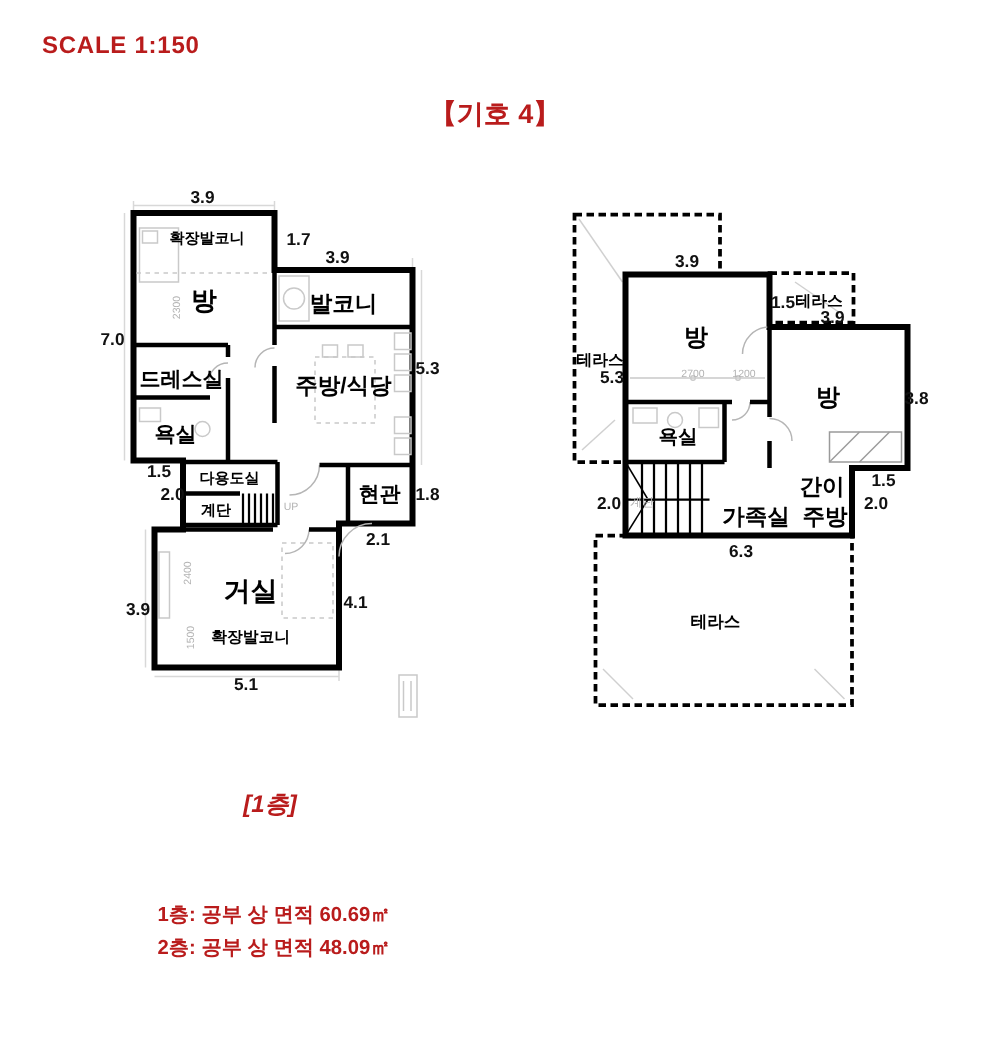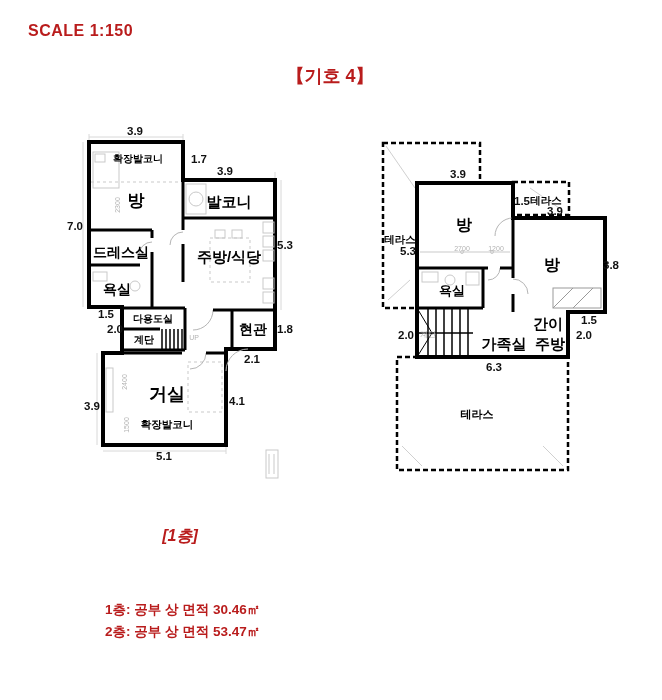--- a/index.html
+++ b/index.html
@@ -219,17 +219,17 @@
     <text class="dim" text-anchor="middle" x="241" y="139">3.8</text>
     <text class="dim" text-anchor="middle" x="36" y="209">2.0</text>
     <text class="dim" text-anchor="middle" x="219" y="194">1.5</text>
     <text class="dim" text-anchor="middle" x="214" y="209">2.0</text>
     <text class="dim" text-anchor="middle" x="124" y="241">6.3</text>
   </svg>
 
   <div class="caption cap1">[1층]</div>
 
   <div class="footer">
-    <div>1층: 공부 상 면적 30.46㎡</div>
-    <div>2층: 공부 상 면적 53.47㎡</div>
+    <div>1층: 공부 상 면적 60.69㎡</div>
+    <div>2층: 공부 상 면적 48.09㎡</div>
   </div>
 
 </div>
 
 </body></html>

